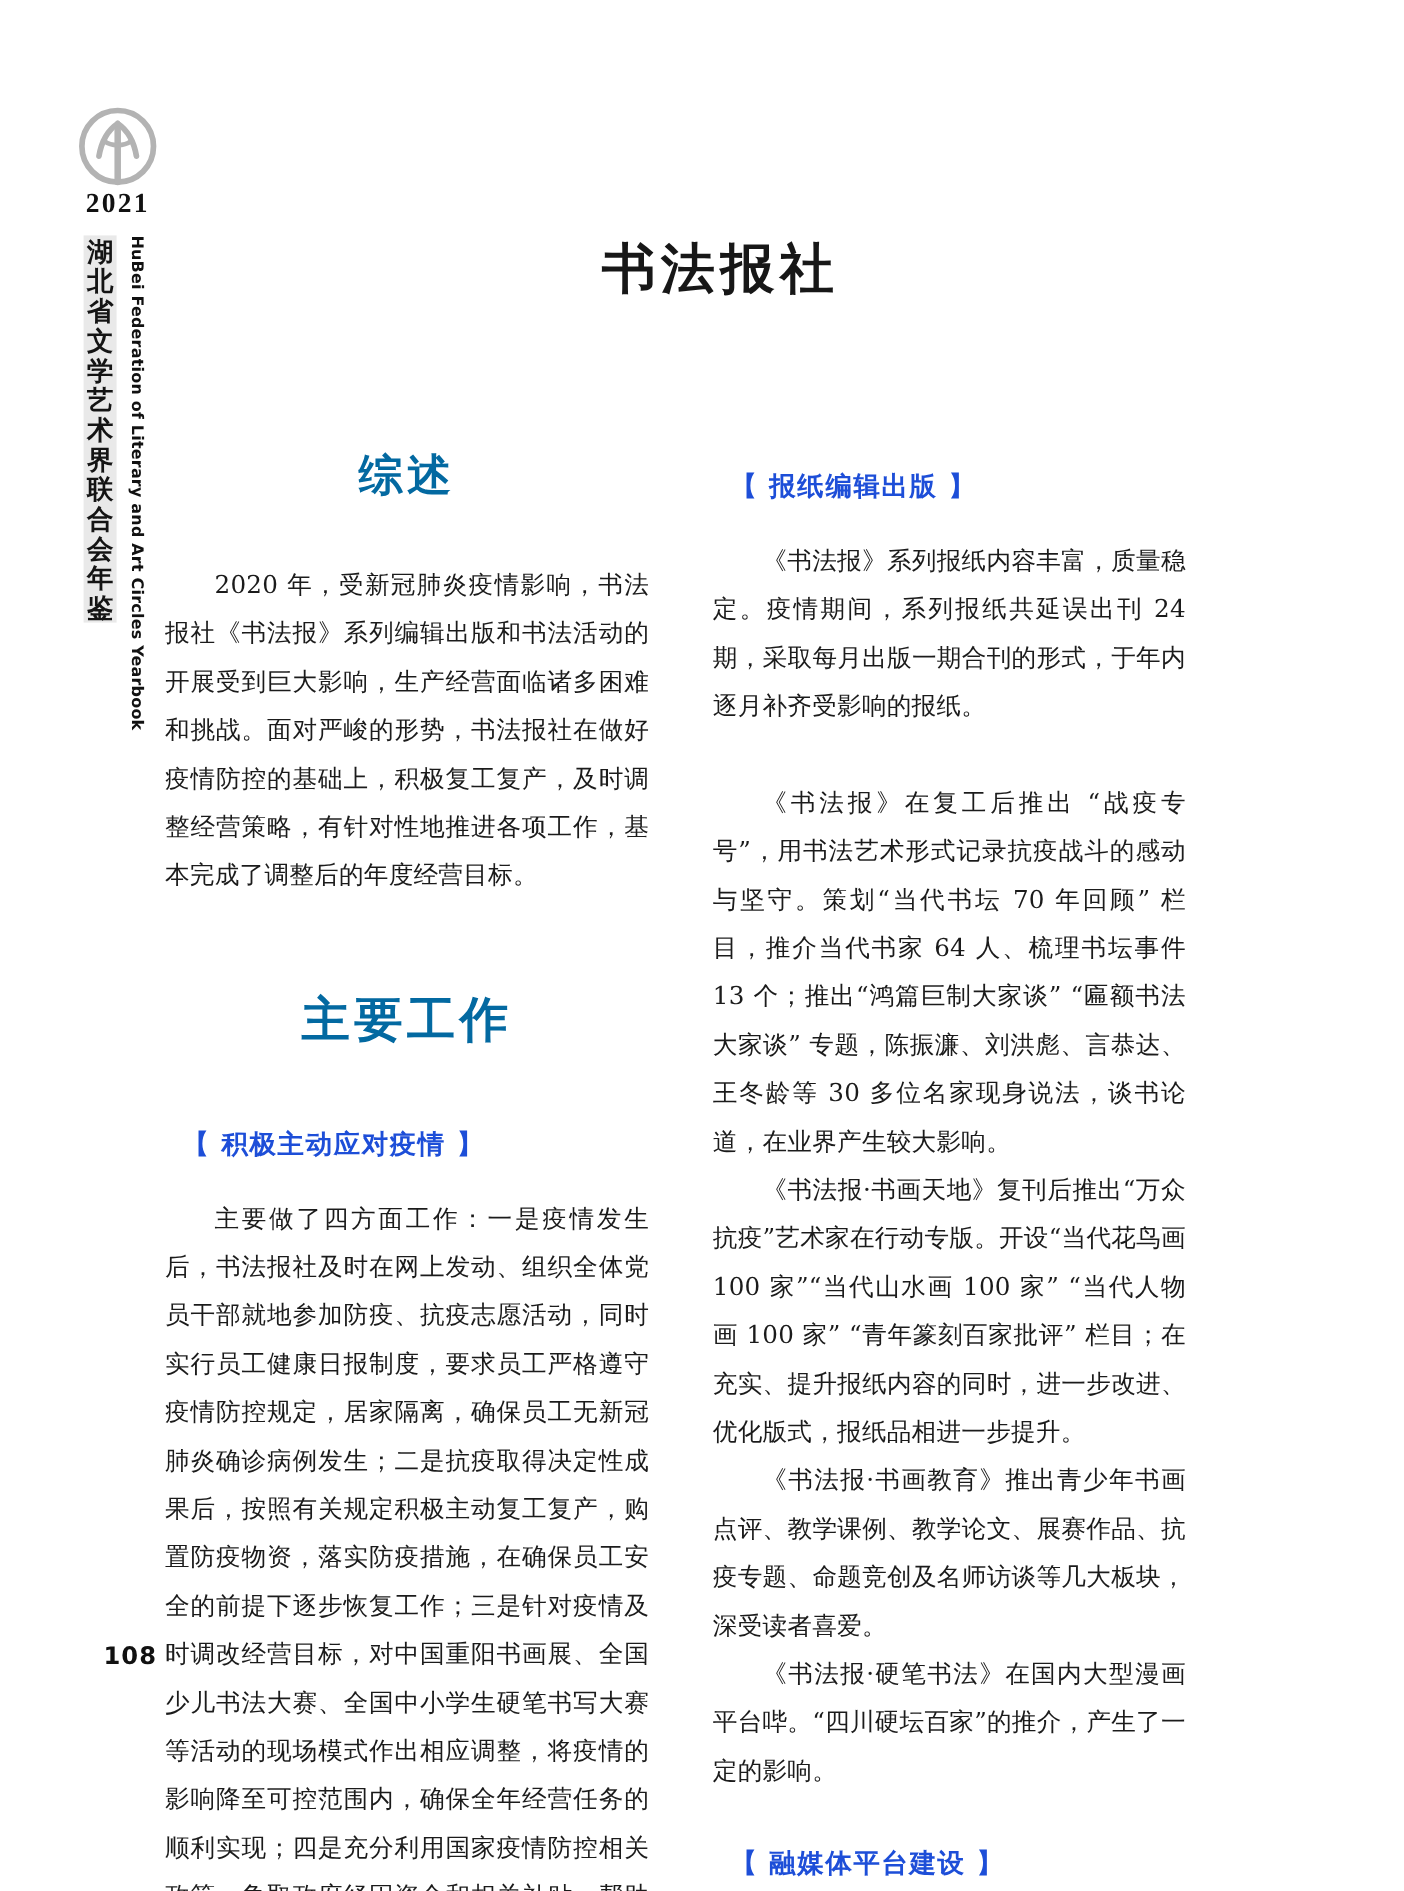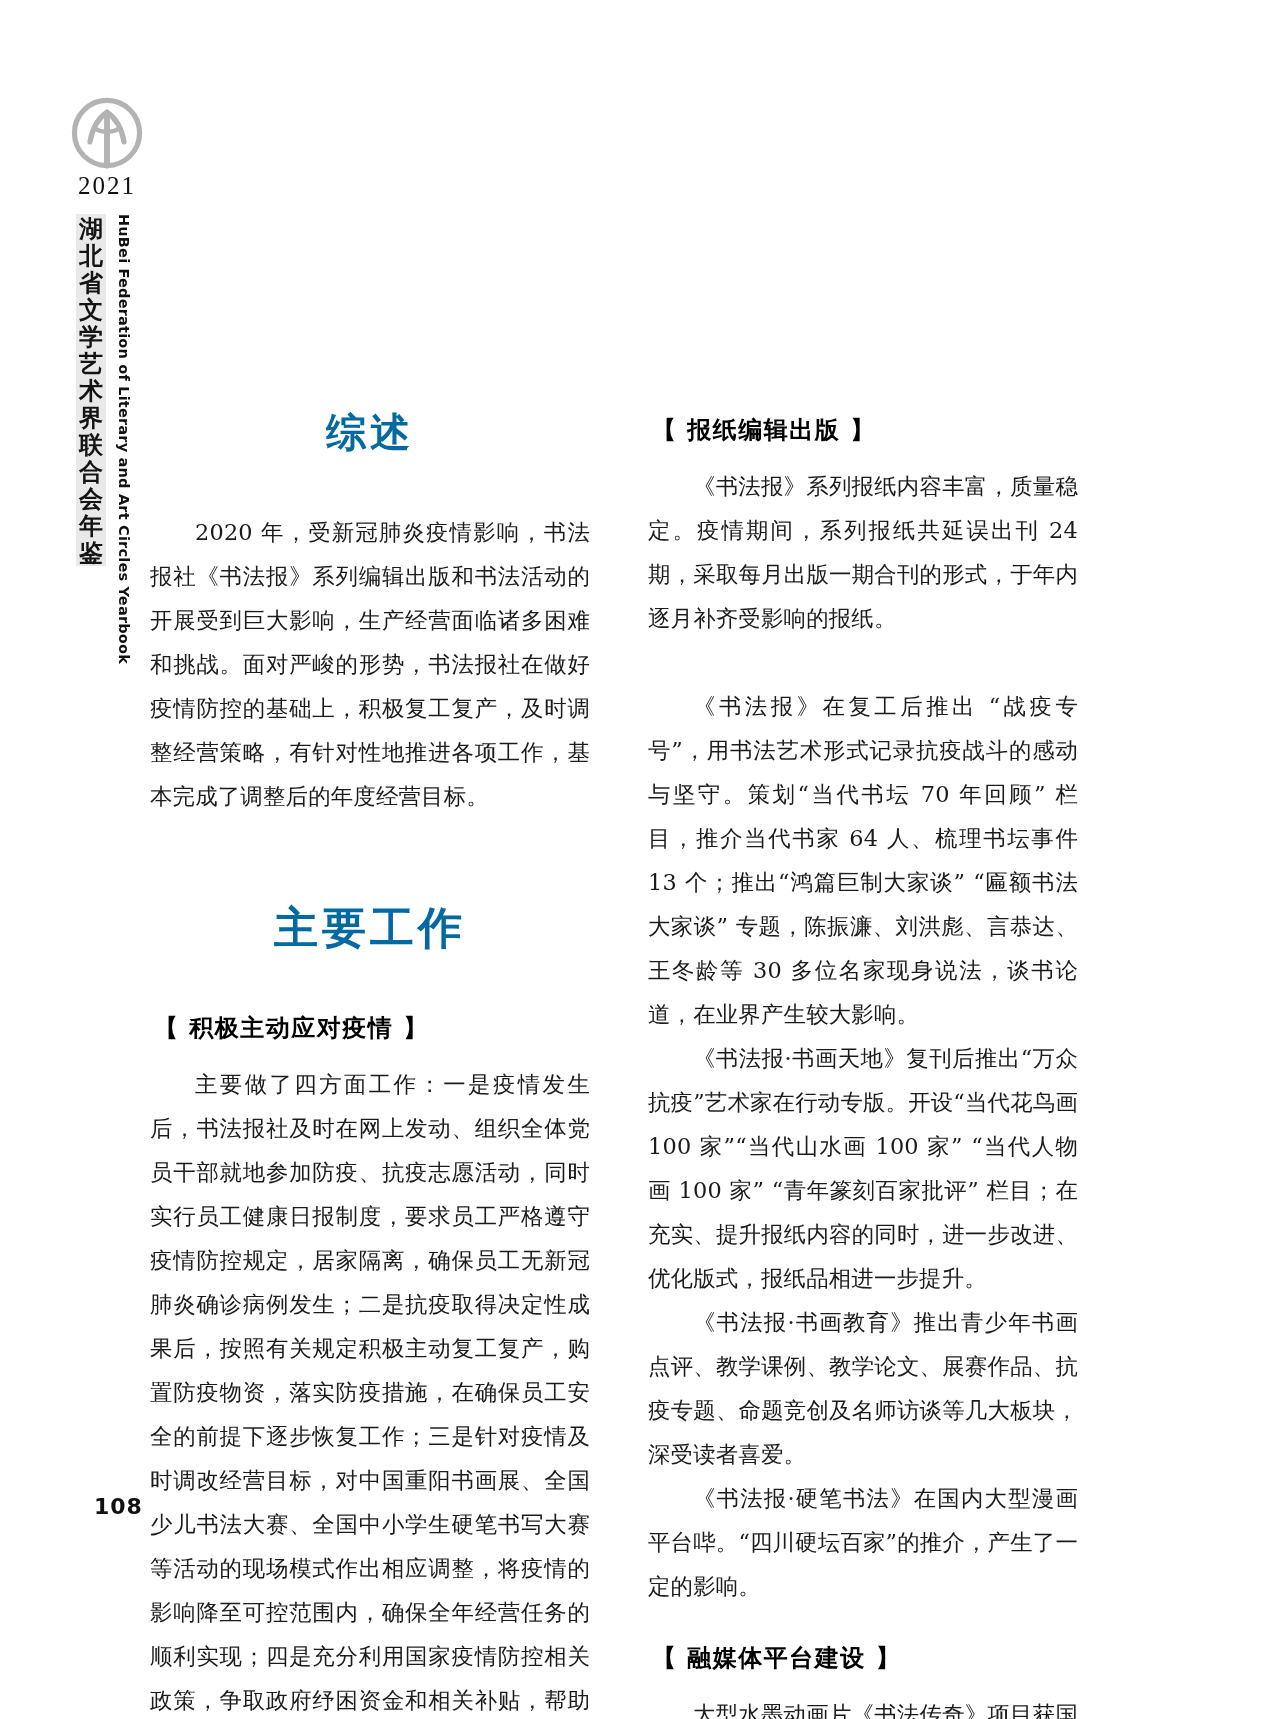--- a/index.html
+++ b/index.html
@@ -34,21 +34,21 @@
     width: 74px;
     height: 74px;
   }
   #logo-year {
     position: absolute;
     left: 66px;
     top: 172px;
     width: 82px;
     text-align: center;
     font-family: "Liberation Serif", serif;
-    font-weight: normal;
+    font-weight: bold;
     font-size: 25px;
     letter-spacing: 2px;
     color: #111;
   }
   #spine-band {
     position: absolute;
     left: 76px;
     top: 214px;
     width: 30px;
     height: 352px;
@@ -112,27 +112,27 @@
     font-family: "DejaVu Sans", sans-serif;
     font-weight: bold;
     color: #0369a1;
     text-align: center;
     letter-spacing: 4px;
   }
   h1.major.a { font-size: 40px; line-height: 44px; }
   h1.major.b { font-size: 44px; line-height: 48px; text-align: center; }
 
   h2.bracket {
-    margin: 4px;
+    margin: 16px;
     font-family: "DejaVu Sans", sans-serif;
     font-weight: bold;
     font-size: 24px;
     line-height: 32px;
     letter-spacing: 1.5px;
-    color: #000000;
+    color: #1d4ed8;
   }
 
   p.body {
     margin: 0;
     font-family: "DejaVu Serif", "Liberation Serif", serif;
     font-weight: normal;
     font-size: 22.4px;
     line-height: 44px;
     text-align: justify;
     text-justify: inter-ideograph;
@@ -173,20 +173,21 @@
       <path d="M34 44 C42 50 58 50 66 44" fill="none" stroke="#b3b3b3" stroke-width="6" stroke-linecap="round"></path>
     </svg>
 
     <div id="logo-year">2021</div>
 
     <div id="spine-band"></div>
     <div id="spine-cn">湖北省文学艺术界联合会年鉴</div>
     <div id="spine-en">HuBei Federation of Literary and Art Circles Yearbook</div>
   </div>
 
+  <div id="doc-title">书法报社</div>
 
   <div class="col" id="col-left">
 
     <h1 class="major a">综述</h1>
     <div class="gap-l"></div>
     <p class="body">2020 年，受新冠肺炎疫情影响，书法报社《书法报》系列编辑出版和书法活动的开展受到巨大影响，生产经营面临诸多困难和挑战。面对严峻的形势，书法报社在做好疫情防控的基础上，积极复工复产，及时调整经营策略，有针对性地推进各项工作，基本完成了调整后的年度经营目标。</p>
 
     <div class="gap-xl"></div>
     <h1 class="major b">主要工作</h1>
     <div class="gap-l"></div>

